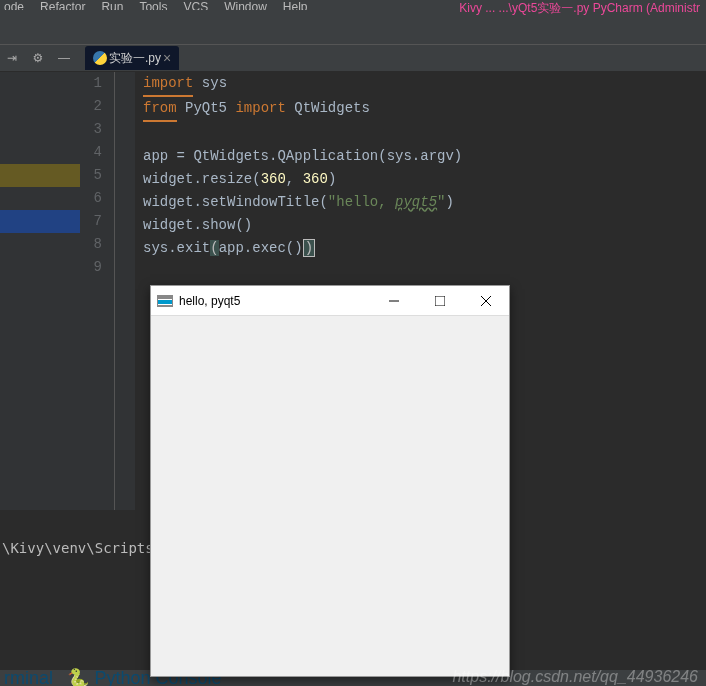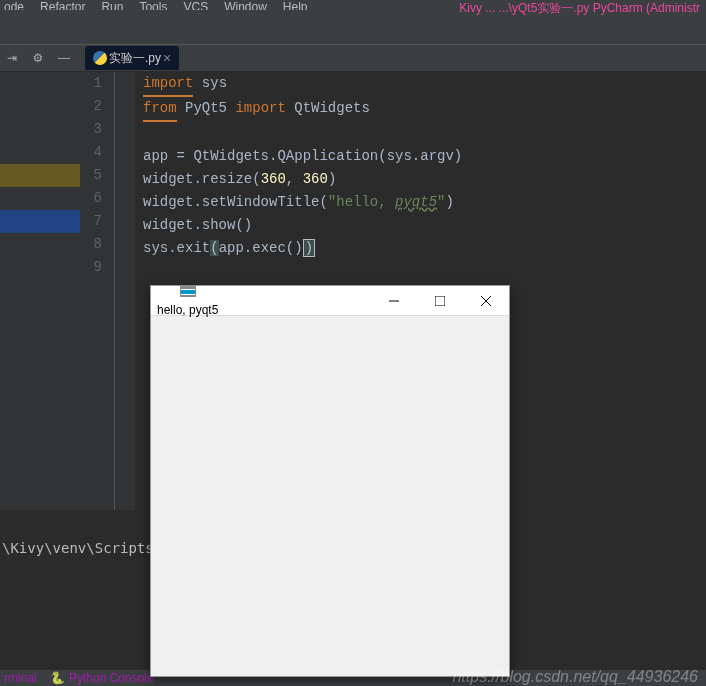--- a/index.html
+++ b/index.html
@@ -80,34 +80,34 @@
   .hl-current { position:absolute; left:-135px; background:#214283; height:23px; width:135px; }
   .caret-box { border:1px solid #bbbbbb; padding:0 1px; }
   .matched { background:#3b514d; }
   .terminal {
     position:absolute; top:540px; left:2px;
     font-family: "Consolas",monospace; font-size:14px; color:#bbbbbb;
   }
   .bottom-bar {
     position:absolute; bottom:0; left:0; right:0; height:16px;
     display:flex; align-items:center; gap:14px; padding-left:4px;
-    color:#a21caf; font-size:12px;
+    color:#0c4a6e; font-size:18px;
   }
   .pyqt-window {
     position:absolute; top:285px; left:150px; width:360px; height:392px;
     background:#f0f0f0;
     border:1px solid #999;
     box-shadow: 0 4px 10px rgba(0,0,0,0.5);
   }
   .pyqt-titlebar {
     height:30px; background:#ffffff; display:flex; align-items:center;
     justify-content:space-between;
     border-bottom:1px solid #ddd;
   }
-  .pyqt-title-left { display:flex; align-items:center; gap:6px; padding-left:6px;flex-direction:column; }
+  .pyqt-title-left { display:flex; align-items:center; gap:6px; padding-left:6px; }
   .pyqt-icon { width:16px; height:12px; background:linear-gradient(to bottom,#888 0,#888 3px,#fff 3px,#fff 4px,#09c 4px,#09c 8px,#fff 8px,#fff 9px,#888 9px); border:1px solid #888; }
   .pyqt-title { color:#000; font-size:12px; }
   .pyqt-controls { display:flex; }
   .pyqt-btn { width:46px; height:30px; display:flex; align-items:center; justify-content:center; color:#000; }
   .pyqt-body { flex:1; background:#f0f0f0; }
   .watermark {
     position:absolute; bottom:0; right:8px;
     font-size:16px; color:rgba(255,255,255,0.35);font-style:italic;
   }
   .mark-box { display:inline-block; border-bottom:2px solid #cc7832; }

